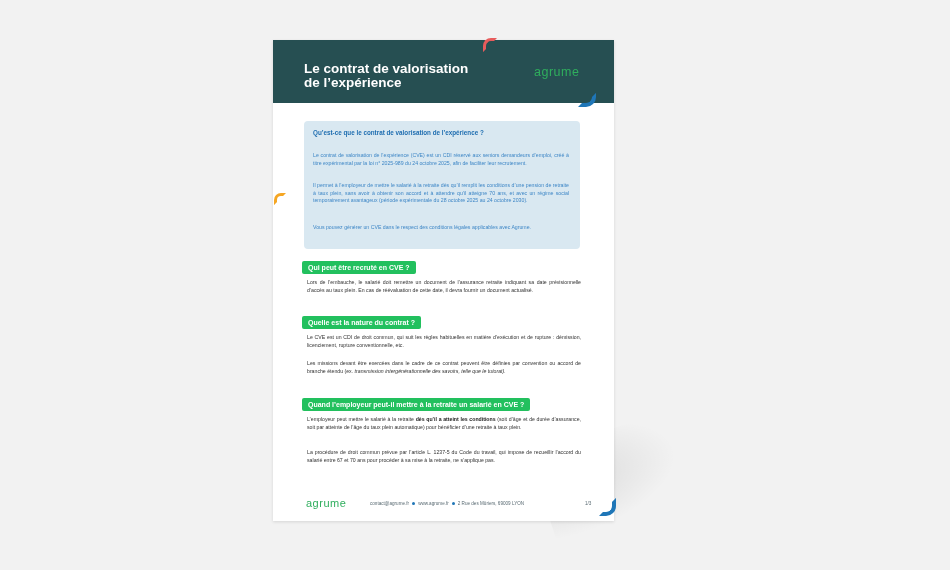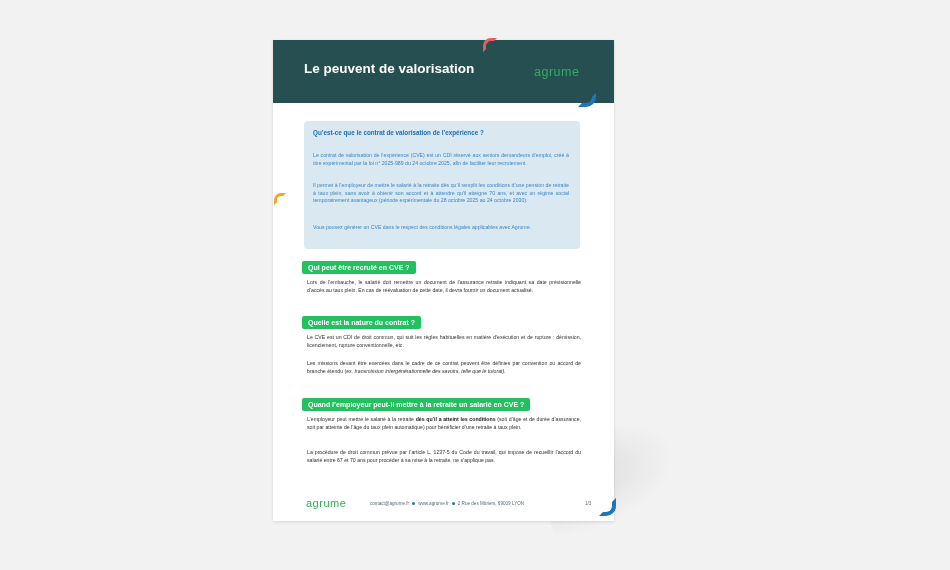--- a/index.html
+++ b/index.html
@@ -55,21 +55,22 @@
   .footer-page { position:absolute; left:312px; top:461px; font-size:4.6px; color:#5a6b73; }
 </style>
 </head>
 <body>
 
 <div class="shadow-curl"></div>
 
 <div class="page">
   <div class="header">
     <div class="title">
-      <div>Le peuvent de valorisation</div>
+      <div>Le contrat de valorisation</div>
+      <div>de l’expérience</div>
     </div>
     <div class="brand-top">agrume</div>
   </div>
   <div class="deco deco-red"></div>
   <div class="deco deco-blue-top"></div>
   <div class="deco deco-yellow"></div>
   <div class="deco deco-blue-bottom"></div>
 
   <div class="infobox">
     <h3>Qu’est-ce que le contrat de valorisation de l’expérience ?</h3>

